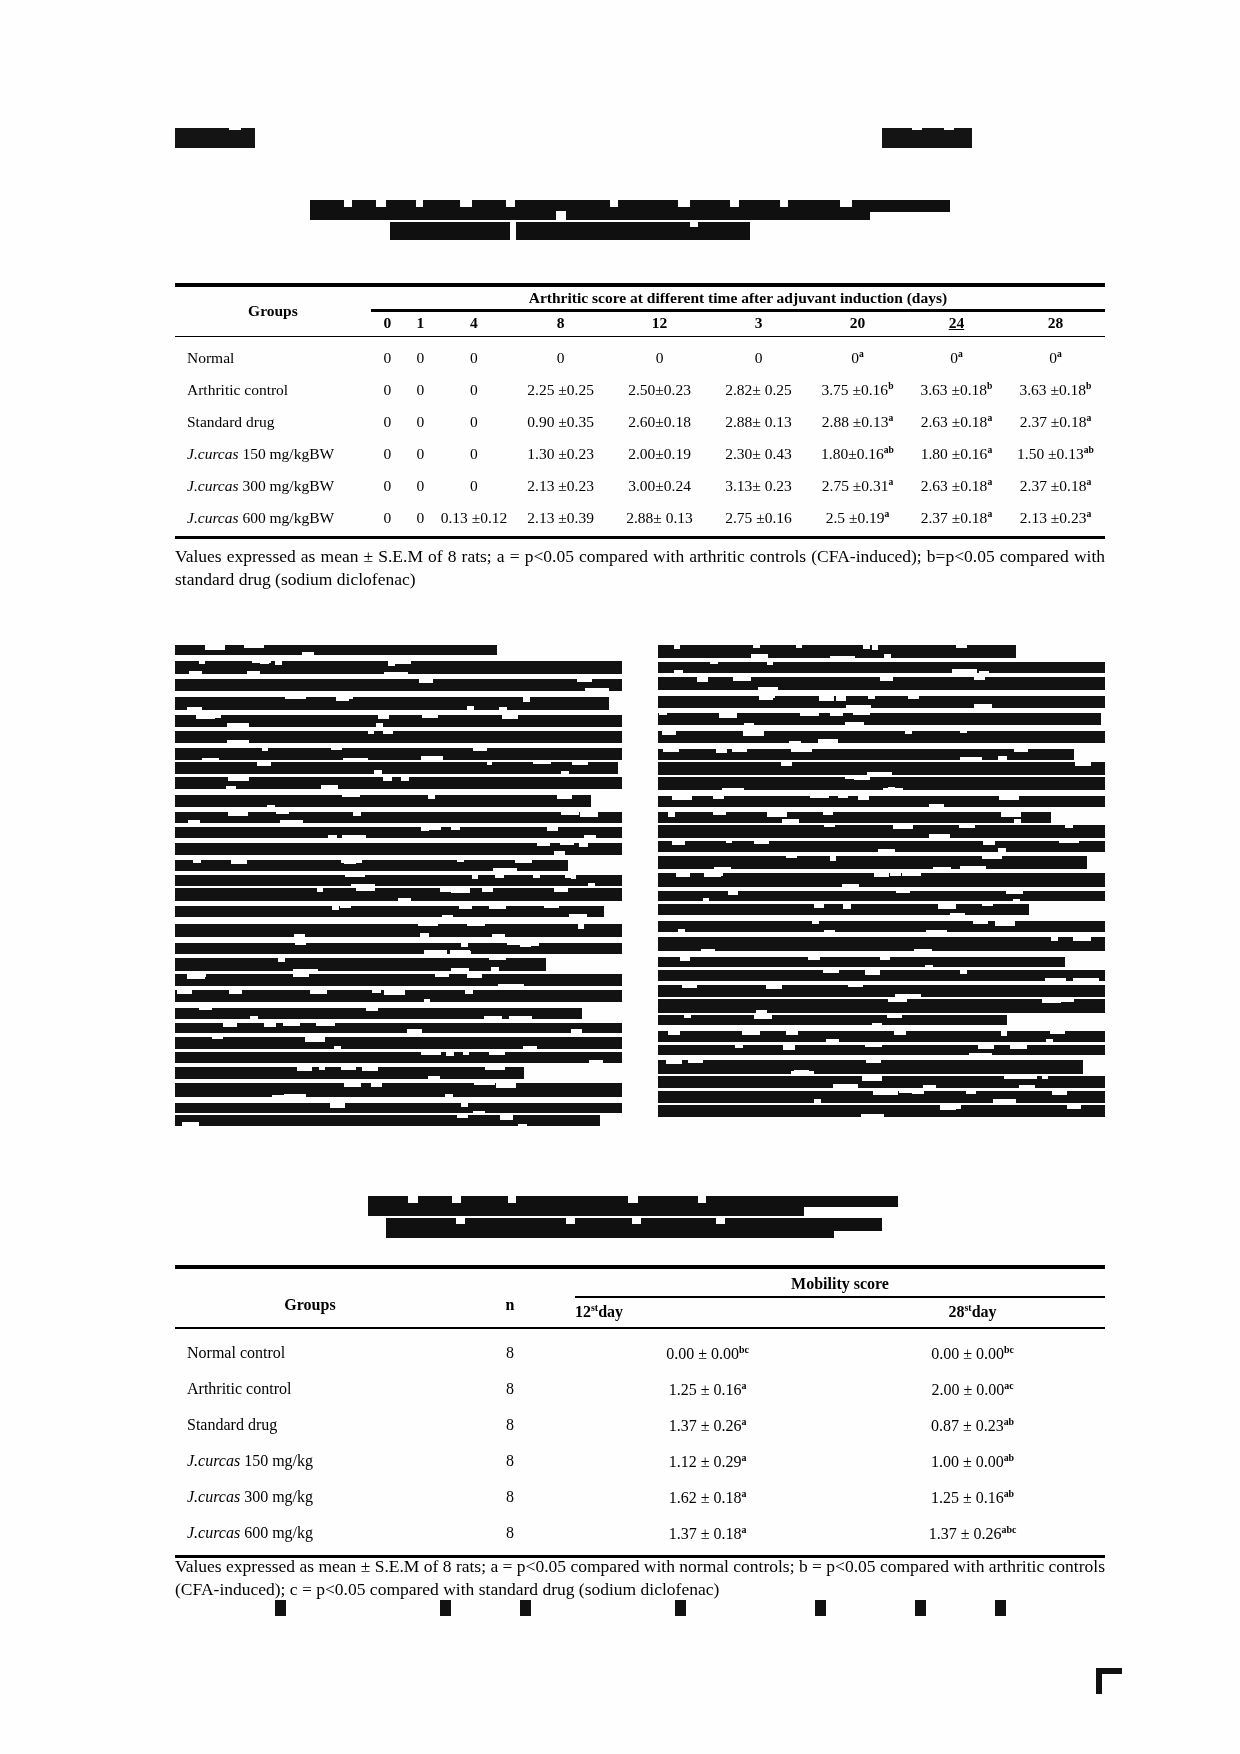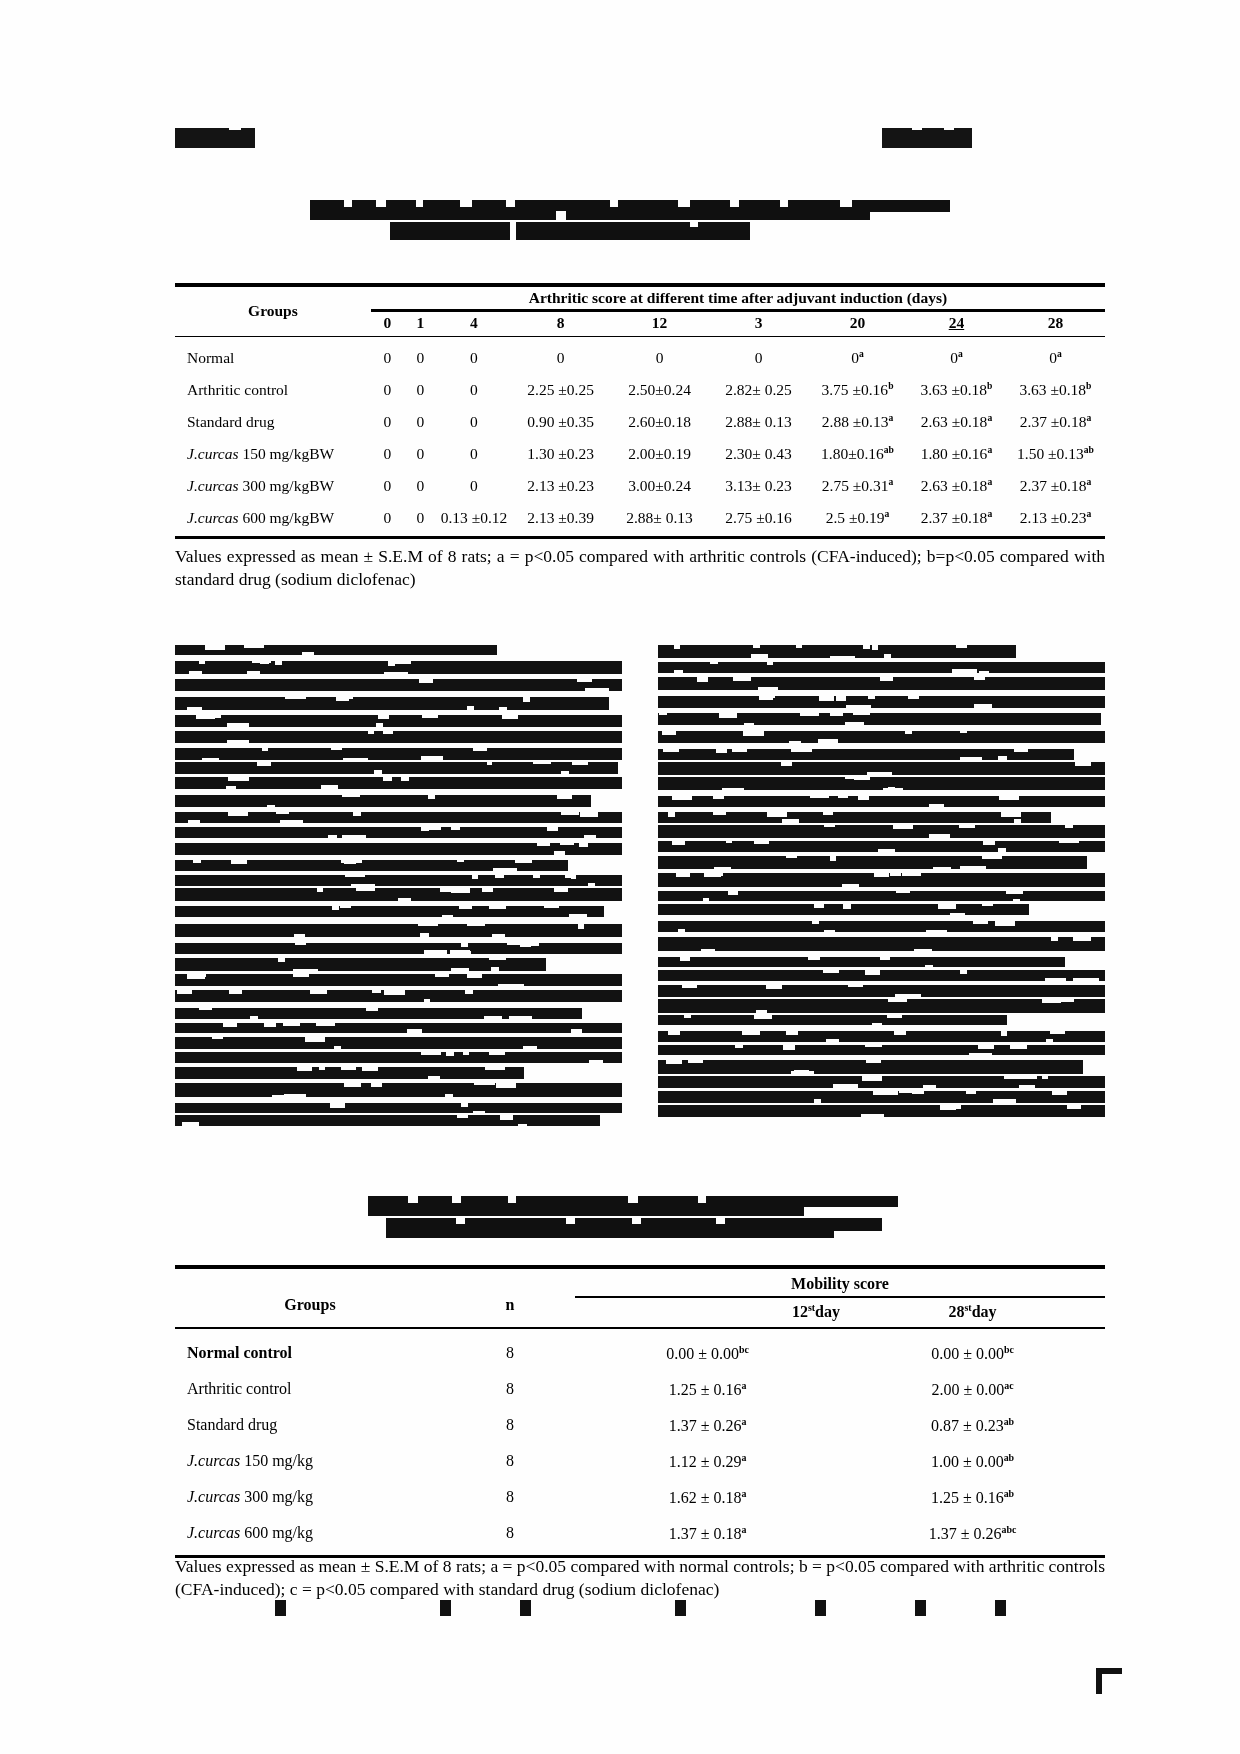--- a/index.html
+++ b/index.html
@@ -126,21 +126,21 @@
             <td class="num">0<sup>a</sup></td>
             <td class="num">0<sup>a</sup></td>
             <td class="num">0<sup>a</sup></td>
           </tr>
           <tr>
             <td class="grpcell" style="padding: 7px 0px 7px 12px;">Arthritic control</td>
             <td class="num">0</td>
             <td class="num">0</td>
             <td class="num">0</td>
             <td class="num">2.25 ±0.25</td>
-            <td class="num">2.50±0.24</td>
+            <td class="num">2.50±0.23</td>
             <td class="num">2.82± 0.25</td>
             <td class="num">3.75 ±0.16<sup>b</sup></td>
             <td class="num">3.63 ±0.18<sup>b</sup></td>
             <td class="num">3.63 ±0.18<sup>b</sup></td>
           </tr>
           <tr>
             <td class="grpcell" style="padding: 7px 0px 7px 12px;">Standard drug</td>
             <td class="num">0</td>
             <td class="num">0</td>
             <td class="num">0</td>
@@ -696,34 +696,34 @@
   <div class="t2wrap">
     <div style="border-top:4px solid #000;"></div>
     <table class="data t2">
       <tbody>
           <tr class="hdrrow">
         <td rowspan="2" style="width:270px;text-align:center;vertical-align:middle;padding-top:14px;">Groups</td>
         <td rowspan="2" style="width:130px;text-align:center;vertical-align:middle;padding-top:14px;">n</td>
         <td colspan="2" style="text-align:center;padding:6px 0 3px;border-bottom:2.6px solid #000;">Mobility score</td>
       </tr>
       <tr class="hdrrow">
-        <td style="width:265px;text-align:right;padding:4px 0 6px;">
+        <td style="width:265px;text-align:left;padding:4px 0 6px;">
           <span>12</span><sup>st</sup><span>day</span>
         </td>
         <td style="width:265px;text-align:center;padding:4px 0 6px;">
           <span>28</span><sup>st</sup><span>day</span>
         </td>
       </tr>
       <tr>
             <td colspan="4" style="border-top:2.6px solid #000;height:6px;"></td>
           </tr>
       </tbody>
         <tbody id="t2body">
           <tr>
-            <td class="grpcell" style="padding: 9px 0px 9px 22px; font-weight: bold;">Normal  control</td>
+            <td class="grpcell" style="padding: 9px 0px 9px 22px;">Normal  control</td>
             <td class="num">8</td>
             <td class="num">0.00 ± 0.00<sup>bc</sup></td>
             <td class="num">0.00 ± 0.00<sup>bc</sup></td>
           </tr>
           <tr>
             <td class="grpcell" style="padding: 9px 0px 9px 22px;">Arthritic control</td>
             <td class="num">8</td>
             <td class="num">1.25 ± 0.16<sup>a</sup></td>
             <td class="num">2.00 ± 0.00<sup>ac</sup></td>
           </tr>

